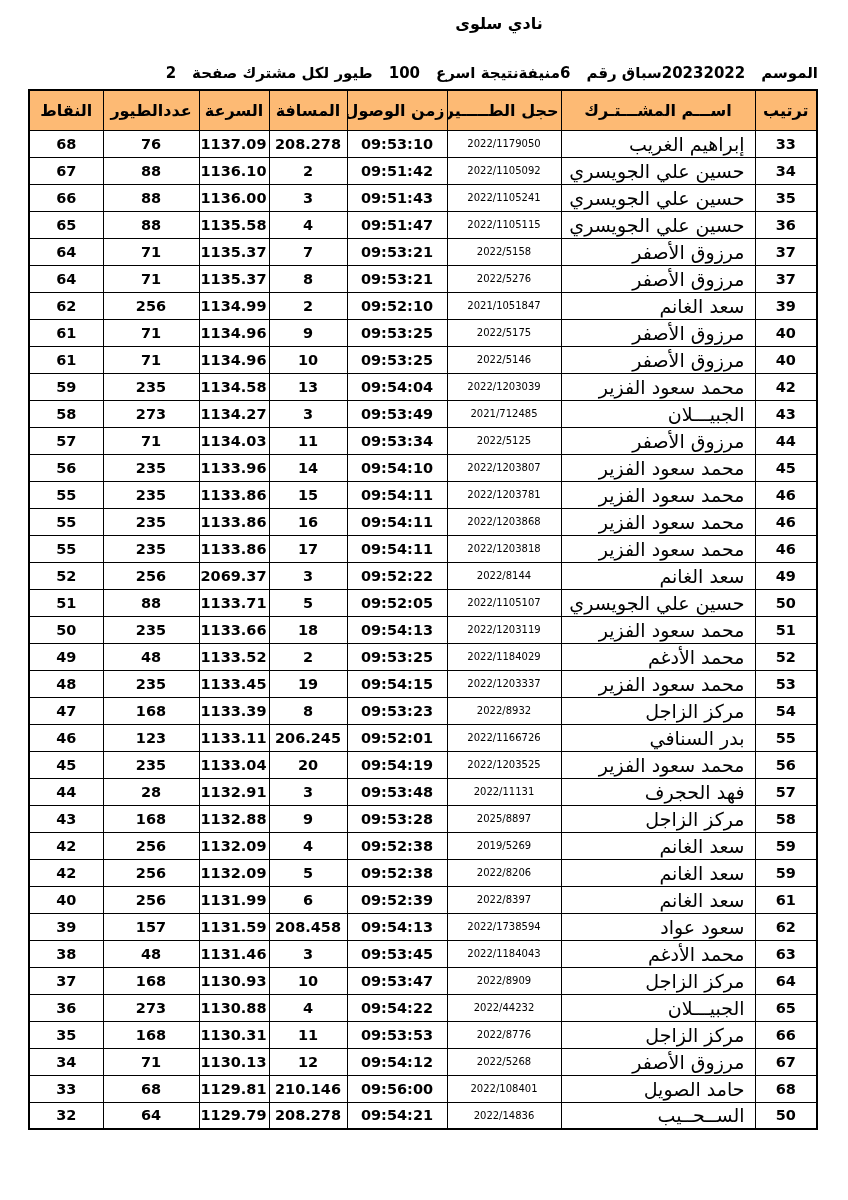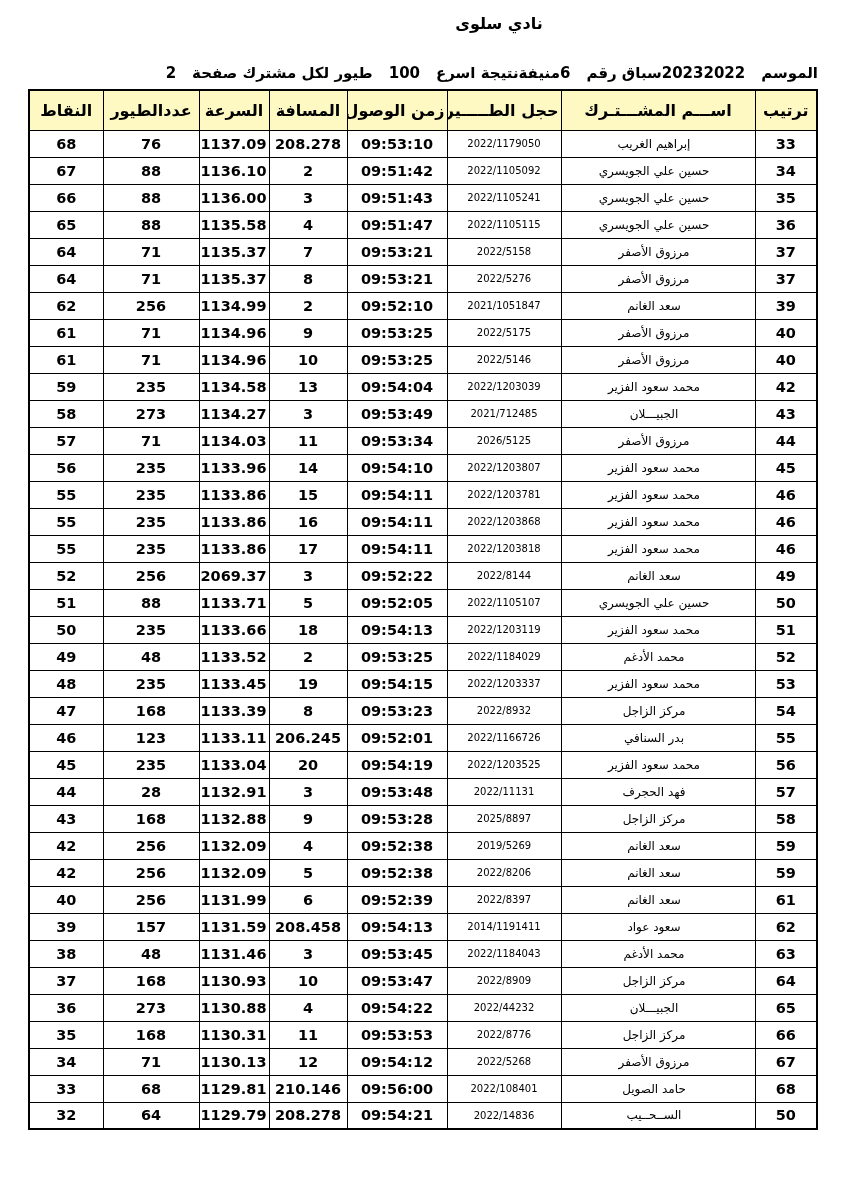--- a/index.html
+++ b/index.html
@@ -48,41 +48,41 @@
     border: 2px solid #000;
   }
   .results th, .results td {
     border: 1px solid #000;
     overflow: hidden;
     white-space: nowrap;
     padding: 0 2px;
     box-sizing: border-box;
   }
   .results thead th {
-    background: #fef9c3;
+    background: #fdba74;
     font-weight: bold;
     font-size: 16px;
     height: 40px;
     text-align: center;
   }
   .results tbody td {
     height: 27px;
     text-align: center;
     font-size: 14px;
     vertical-align: middle;
   }
   .results td.num {
     font-weight: bold;
     font-size: 14.5px;
   }
   .results td.name {
-    text-align: center;
+    text-align: right;
     padding-right: 10px;
     font-weight: normal;
-    font-size: 12px;
+    font-size: 19px;
   }
   .results td.ring {
     font-weight: normal;
     font-size: 10px;
   }
   col.c-rank   { width: 62px; }
   col.c-name   { width: 194px; }
   col.c-ring   { width: 114px; }
   col.c-arrive { width: 100px; }
   col.c-dist   { width: 78px; }
@@ -247,21 +247,21 @@
     <td class="ring">2021/712485</td>
     <td class="num">09:53:49</td>
     <td class="num">3</td>
     <td class="num">1134.27</td>
     <td class="num">273</td>
     <td class="num">58</td>
   </tr>
         <tr>
     <td class="num">44</td>
     <td class="name">مرزوق الأصفر</td>
-    <td class="ring">2026/5125</td>
+    <td class="ring">2022/5125</td>
     <td class="num">09:53:34</td>
     <td class="num">11</td>
     <td class="num">1134.03</td>
     <td class="num">71</td>
     <td class="num">57</td>
   </tr>
         <tr>
     <td class="num">45</td>
     <td class="name">محمد سعود الفزير</td>
     <td class="ring">2022/1203807</td>
@@ -427,21 +427,21 @@
     <td class="ring">2022/8397</td>
     <td class="num">09:52:39</td>
     <td class="num">6</td>
     <td class="num">1131.99</td>
     <td class="num">256</td>
     <td class="num">40</td>
   </tr>
         <tr>
     <td class="num">62</td>
     <td class="name">سعود عواد</td>
-    <td class="ring">2014/1191411</td>
+    <td class="ring">2022/1738594</td>
     <td class="num">09:54:13</td>
     <td class="num">208.458</td>
     <td class="num">1131.59</td>
     <td class="num">157</td>
     <td class="num">39</td>
   </tr>
         <tr>
     <td class="num">63</td>
     <td class="name">محمد الأدغم</td>
     <td class="ring">2022/1184043</td>

